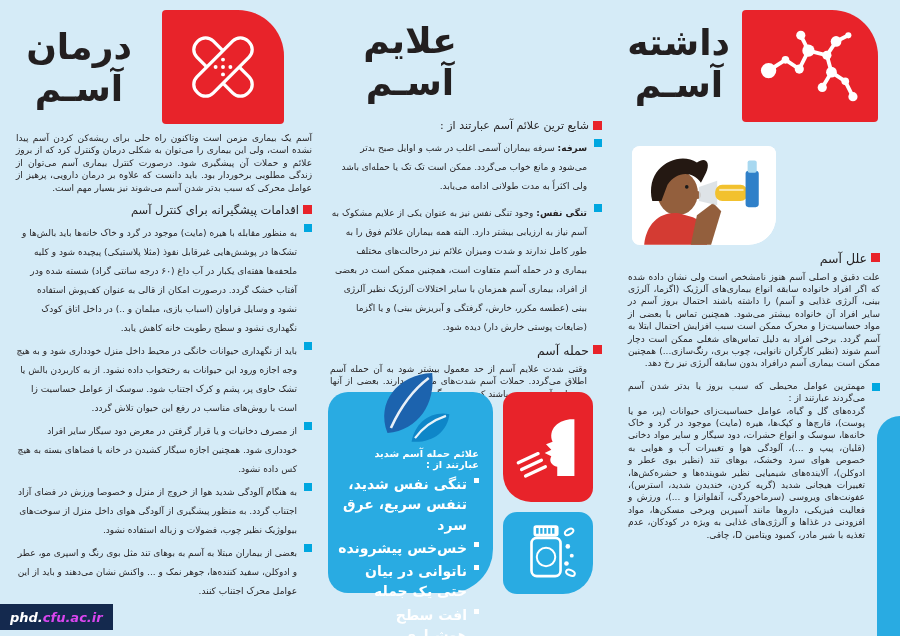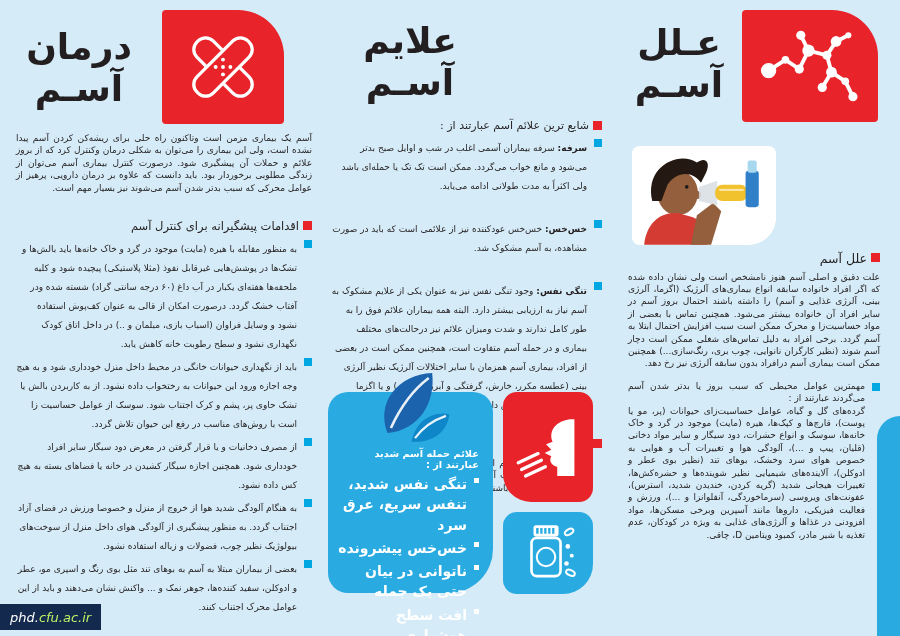--- a/index.html
+++ b/index.html
@@ -31,41 +31,41 @@
   .flow-treatment { position:absolute; top:122px; left:0; right:0; }
 
   .h-row { position:relative; padding-right:13px; font-size:12.5px; font-weight:normal; margin-bottom:3px; line-height:1.4; }
   .sq { position:absolute; right:0; top:3px; width:9px; height:9px; display:inline-block; }
   .sq-red  { background:#E8232A; }
   .sq-blue { background:#00A7E0; }
   .li { position:relative; padding-right:15px; margin-bottom:4px; }
   .li .sq { width:8px; height:8px; top:3px; }
 
   .body-txt { font-size:9px; line-height:1.38; text-align:justify; }
-  .indent { padding-right:15px; } .mt8 { margin-top:24px; } .mt10 { margin-top:10px; }
+  .indent { padding-right:15px; } .mt8 { margin-top:8px; } .mt10 { margin-top:10px; }
 
   .sym-label { font-weight:bold; }
 
   .severe-box { position:absolute; left:-2px; top:378px; width:165px; height:201px; background:#29ABE2; border-radius:20px 20px 44px 20px; padding:56px 14px 16px 10px; }
   .severe-box .bx-head { color:#fff; font-weight:bold; font-size:9.8px; margin-bottom:4px; }
   .severe-box .li { color:#fff; font-weight:bold; font-size:14px; line-height:1.45; margin-bottom:3px; padding-right:12px; }
   .severe-box .sq { width:5px; height:5px; background:#fff; top:4px; }
   .leaf-wrap { position:absolute; left:30px; top:352px; width:110px; height:86px; }
   .leaf-wrap svg { width:100%; height:100%; }
 
   .cough-box { position:absolute; left:173px; top:378px; width:90px; height:110px; background:#E8232A; border-radius:14px 14px 14px 28px; padding:12px; }
   .cough-box svg { width:100%; height:100%; }
   .pill-box { position:absolute; left:173px; top:498px; width:90px; height:82px; background:#29ABE2; border-radius:14px 14px 30px 14px; padding:8px 10px; }
   .pill-box svg { width:100%; height:100%; }
 
   .edge-bar { position:absolute; left:877px; top:416px; width:23px; height:220px; background:#29ABE2; border-radius:24px 0 0 0; }
 
-  .watermark { position:absolute; left:0; top:604px; height:26px; background:#14294E; display:flex; align-items:center; padding:0 10px; direction:ltr; font-style:italic; font-weight:normal; font-size:13px; }
+  .watermark { position:absolute; left:0; top:604px; height:26px; background:#14294E; display:flex; align-items:center; padding:0 10px; direction:ltr; font-style:italic; font-weight:bold; font-size:13px; }
   .wm-prefix { color:#ffffff; }
-  .wm-suffix { color:#bef264; }
+  .wm-suffix { color:#d946ef; }
 </style>
 </head>
 <body>
 
 <div class="page">
 
   <section class="col col-causes">
     <div class="icon-tile icon-causes-tile">
       <svg viewBox="0 0 140 120">
         <g stroke="#ffffff" stroke-width="5" fill="none">
@@ -81,21 +81,21 @@
           <circle cx="104" cy="28" r="7"></circle>
             <circle cx="120" cy="20" r="4"></circle>
             <circle cx="98" cy="68" r="7"></circle>
           <circle cx="86" cy="88" r="6"></circle>
             <circle cx="116" cy="80" r="5"></circle>
             <circle cx="126" cy="100" r="6"></circle>
         </g>
       </svg>
     </div>
     <h1 class="big-title title-causes">
-      <span>عـلل</span>
+      <span>داشته</span>
       <span>آسـم</span>
     </h1>
 
     <div class="photo">
       <svg viewBox="0 0 142 97">
         <rect x="0" y="0" width="142" height="97" fill="#ffffff"></rect>
         <ellipse cx="45" cy="46" rx="20" ry="22" fill="#935F3D"></ellipse>
         <path d="M20,54 C12,20 46,4 64,16 C72,10 78,15 73,26 L68,36 C60,24 44,24 35,38 L29,54 Z" fill="#241812"></path>
         <circle cx="64" cy="48" r="4" fill="#935F3D"></circle>
         <circle cx="54" cy="40" r="1.8" fill="#1a1a1a"></circle>
@@ -136,22 +136,20 @@
       </div>
 
       <div class="li">
         <span class="sq sq-blue"></span>
         <span class="body-txt"><span class="sym-label">سرفه:</span>
         <span>سرفه بیماران آسمی اغلب در شب و اوایل صبح بدتر می‌شود و مانع خواب می‌گردد. ممکن است تک تک یا حمله‌ای باشد ولی اکثراً به مدت طولانی ادامه می‌یابد.</span></span>
       </div>
 
       <div class="li mt8">
         <span class="sq sq-blue"></span>
-        <span class="body-txt"><span class="sym-label">خس‌خس:</span>
-        <span>خس‌خس عودکننده نیز از علائمی است که باید در صورت مشاهده، به آسم مشکوک شد.</span></span>
       </div>
 
       <div class="li mt8">
         <span class="sq sq-blue"></span>
         <span class="body-txt"><span class="sym-label">تنگی نفس:</span>
         <span>وجود تنگی نفس نیز به عنوان یکی از علایم مشکوک به آسم نیاز به ارزیابی بیشتر دارد. البته همه بیماران علائم فوق را به طور کامل ندارند و شدت ومیزان علائم نیز درحالت‌های مختلف بیماری و در حمله آسم متفاوت است، همچنین ممکن است در بعضی از افراد، بیماری آسم همزمان با سایر اختلالات آلرژیک نظیر آلرژی بینی (عطسه مکرر، خارش، گرفتگی و آبریزش بینی) و یا اگزما (ضایعات پوستی خارش دار) دیده شود.</span></span>
       </div>
 
       <div class="h-row mt8">
         <span class="sq sq-red"></span>

